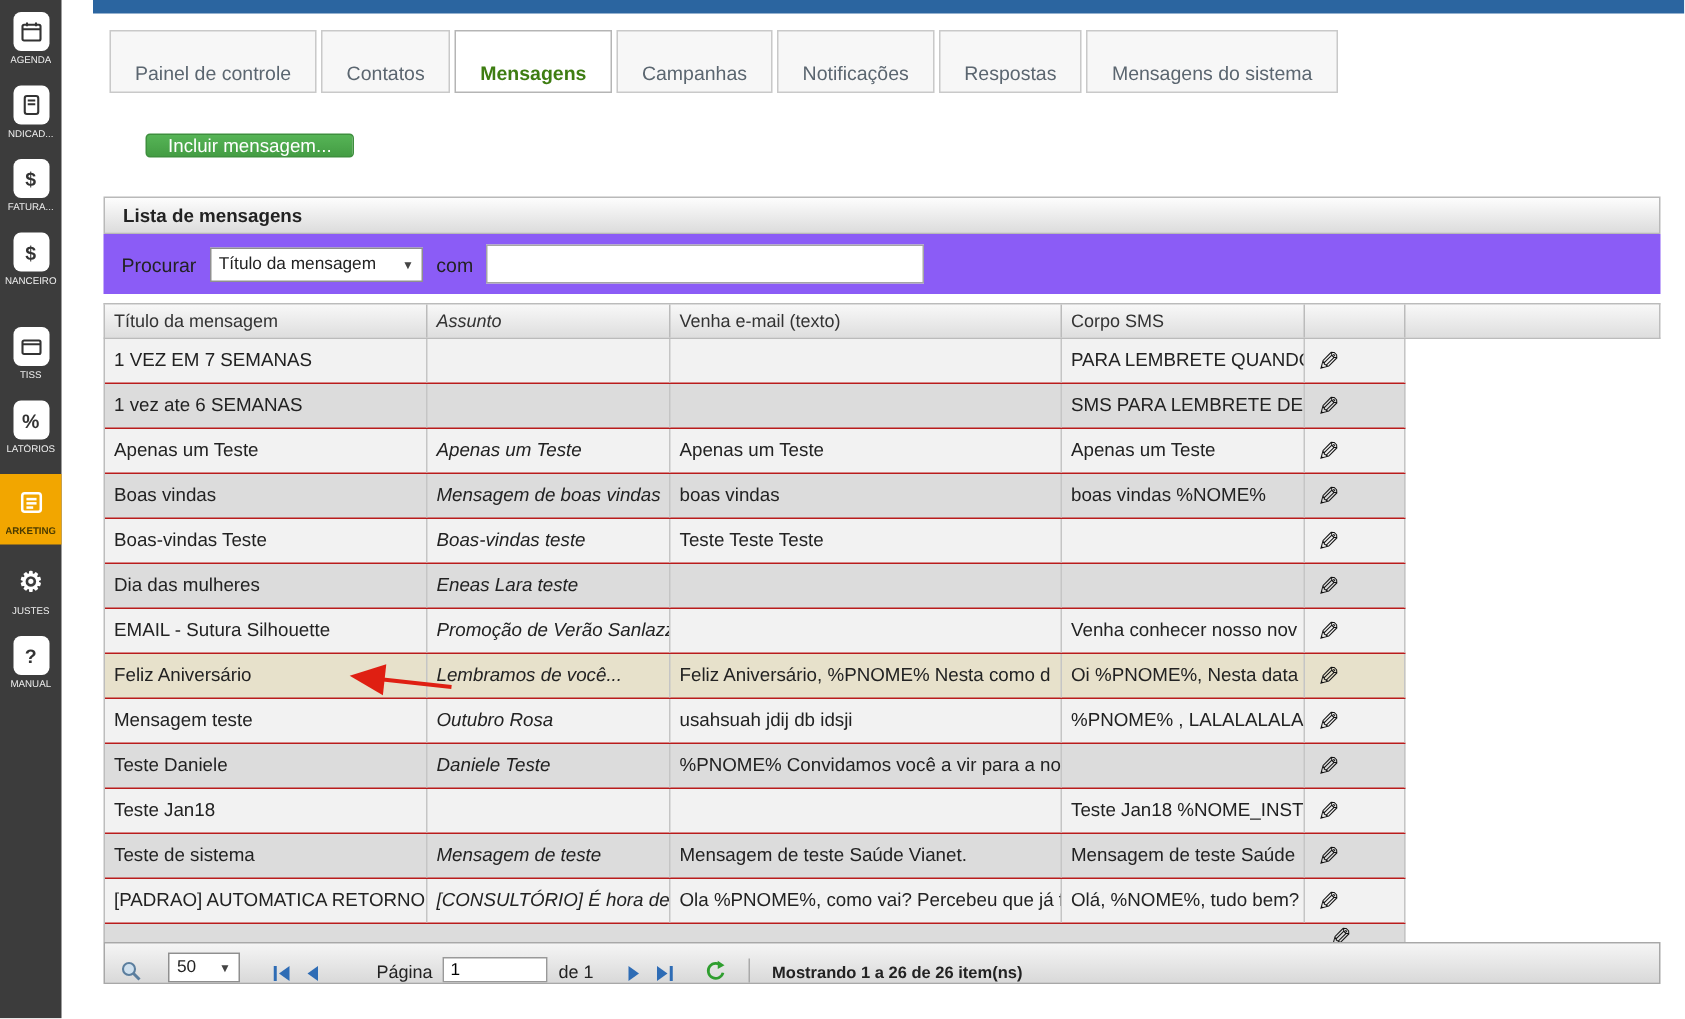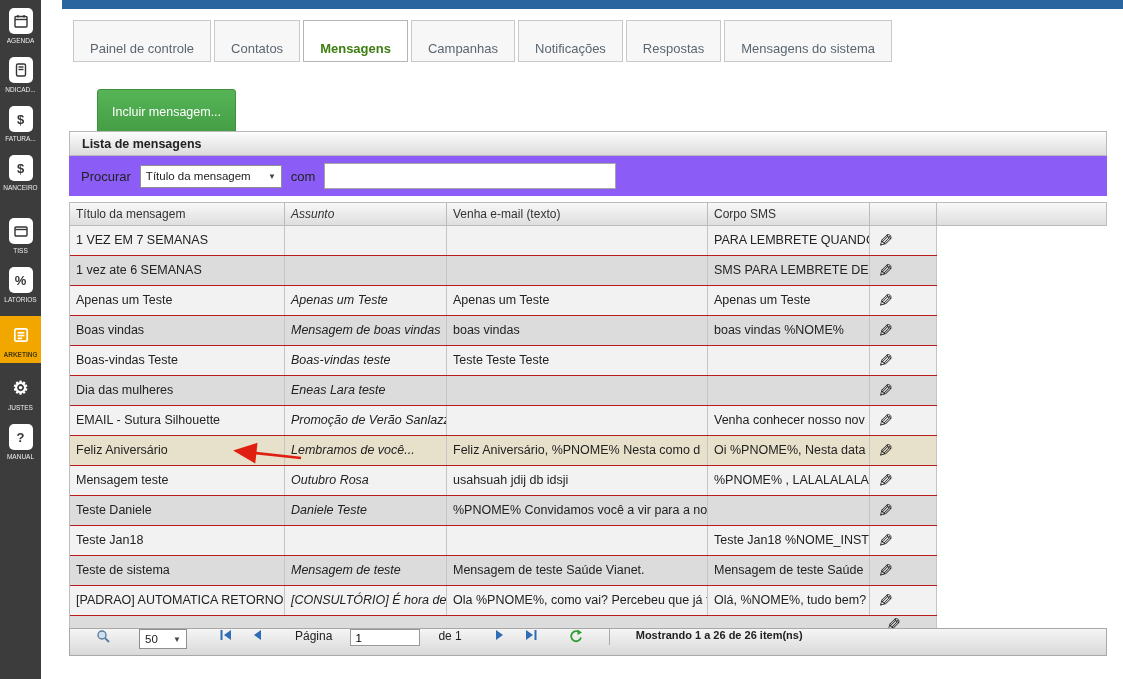--- a/index.html
+++ b/index.html
@@ -19,21 +19,21 @@
   .sb-item.active { background:#f2a600; padding:6px 0 5px 0; margin-bottom:12px; }
   .sb-item.active .sb-icon { background:transparent; }
   .sb-item.active .sb-label { color:#4a3b00; font-weight:bold; }
 
   
   .tabs { position:absolute; left:73px; top:20px; display:flex; gap:3px; }
   .tab { border:1px solid #c9c9c9; background:#f7f7f7; color:#5b6670; font-size:13px; padding:20px 16px; height:33px; white-space:nowrap; cursor:pointer; }
   .tab.active { background:#fff; color:#3e7d12; font-weight:bold; border-color:#b5b5b5; }
 
   
-  .btn-add { position:absolute; left:97px; top:89px; background:linear-gradient(#56b456,#449d44); border:1px solid #3e8f3e; border-radius:3px; color:#fff; font-size:12.5px; padding:15px 14px; cursor:pointer; font-family:"Liberation Sans", sans-serif;text-align:right; }
+  .btn-add { position:absolute; left:97px; top:89px; background:linear-gradient(#56b456,#449d44); border:1px solid #3e8f3e; border-radius:3px; color:#fff; font-size:12.5px; padding:0 14px; cursor:pointer; font-family:"Liberation Sans", sans-serif;text-align:right; }
 
   
   .widget { position:absolute; left:69px; top:131px; width:1038px; }
   .list-header { height:25px; line-height:24px; background:linear-gradient(#fdfdfd,#dcdcdc); border:1px solid #b9b9b9; font-size:12.5px; font-weight:bold; color:#222; padding-left:12px; }
   .search-row { height:40px; background:#8b5cf6; display:flex; align-items:center; padding-left:12px; gap:9px; }
   .search-row .lbl { font-size:13px; color:#222; }
   .sel { display:flex; align-items:center; justify-content:space-between; background:#fff; border:1px solid #8f8f8f; height:23px; font-size:11.5px; color:#222; padding:0 5px; cursor:pointer; }
   .field-sel { width:142px; }
   .sel .arrow { font-size:8px; color:#444; margin-left:6px; }
   .search-input { width:292px; height:26px; border:1px solid #a5a5a5; background:#fff; font-size:12px; padding:0 5px; }
@@ -47,23 +47,23 @@
   .trow { display:flex; height:30px; border-bottom:1px solid #b91c1c; cursor:pointer; }
   .trow.light { background:#f2f2f2; }
   .trow.dark { background:#dcdcdc; }
   .trow.hl { background:#e7e1cb; }
   .tcell { font-size:12.5px; color:#222; line-height:29px; padding-left:6px; border-right:1px solid #c5c5c5; white-space:nowrap; overflow:hidden; }
   .trow .c-actions { display:flex; align-items:center; padding-left:8px; }
   .pencil { display:inline-block; transform:scaleX(-1); font-size:18px; color:#111; line-height:1; cursor:pointer; }
   .partial-row { width:868px; height:12px; background:#dcdcdc; border-left:1px solid #bdbdbd; border-right:1px solid #c5c5c5; overflow:hidden; padding-left:816px; }
 
   
-  .pager { height:28px; width:1038px; background:linear-gradient(#f5f5f5,#d9d9d9); border:1px solid #a8a8a8; display:flex; align-items:flex-start; padding-left:26px; gap:18px; }
+  .pager { height:28px; width:1038px; background:linear-gradient(#f5f5f5,#d9d9d9); border:1px solid #a8a8a8; display:flex; align-items:flex-end; padding-left:10px; gap:7px; }
   .pg-icon { display:flex; align-items:center; cursor:pointer; }
-  .pg-label { font-size:12px; color:#222; margin-left:14px; }
+  .pg-label { font-size:12px; color:#222; margin-left:30px; }
   .pg-input { width:70px; height:17px; border:1px solid #999; font-size:11.5px; padding:0 4px; }
   .pg-of { font-size:12px; color:#222; margin-right:14px; }
   .pager .sel { width:48px; height:20px; margin:0 14px 0 10px; }
   .pg-divider { width:1px; height:16px; background:#aaa; margin:0 8px; }
   .pg-status { font-size:11px; font-weight:bold; color:#222; }
 
   
   .annotation { position:absolute; left:0; top:0; width:1123px; height:679px; pointer-events:none; }
 </style>
 </head>

